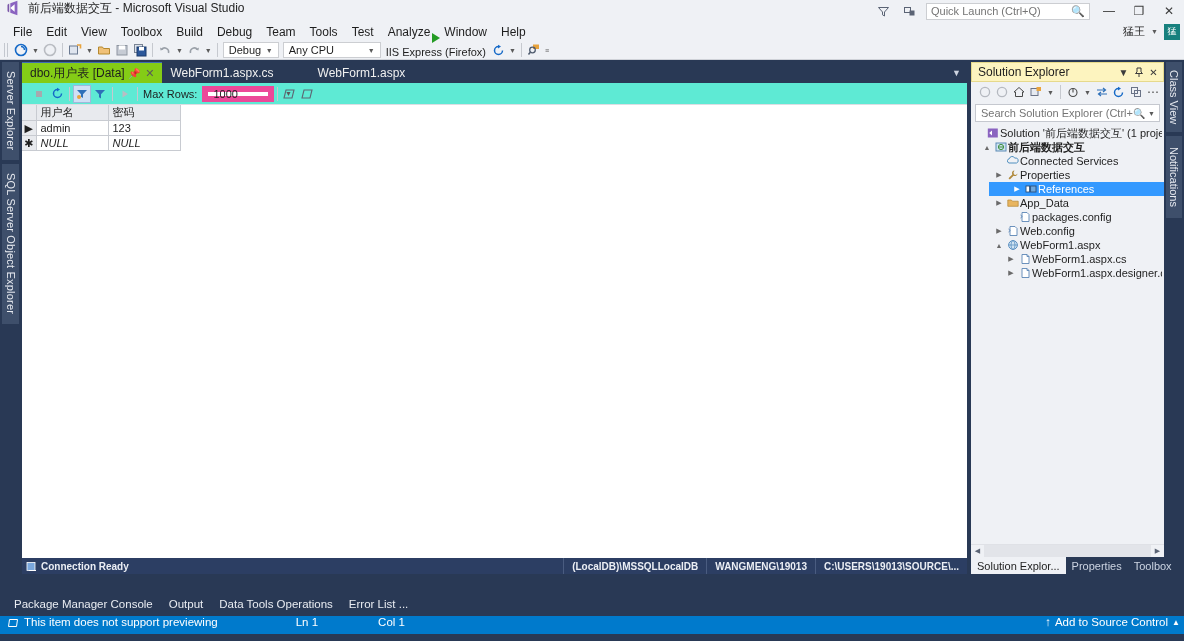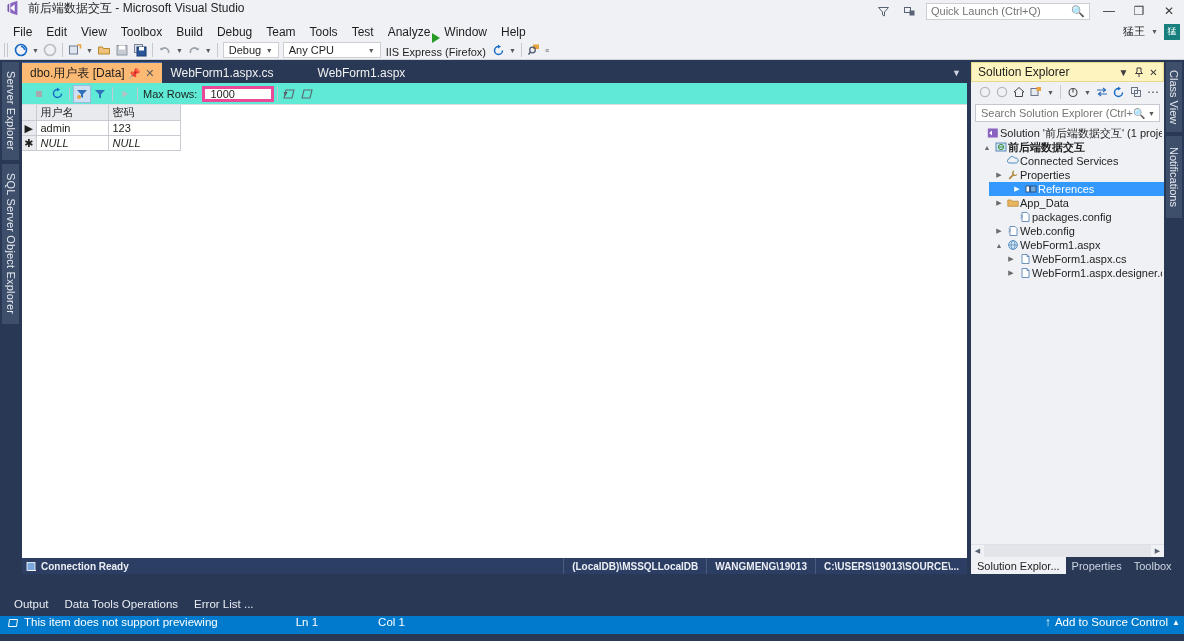--- a/index.html
+++ b/index.html
@@ -121,36 +121,36 @@
     background: #f5f5f5;
   }
   .doctabs {
     height: 21px; background: #293955; display: flex; align-items: stretch;
     position: relative;
   }
   .dtab {
     display: flex; align-items: center; gap: 4px; padding: 0 8px; font-size: 12px;
     color: #f0f0f0; height: 21px; white-space: nowrap;
   }
-  .dtab.active { background: #fdba74; color: #1e1e1e; border-top: 1px solid #3f6eb5; }
+  .dtab.active { background: #84cc16; color: #1e1e1e; border-top: 1px solid #3f6eb5; }
   .dtab .pin { font-size: 10px; color: #6b7d99; }
   .dtab.active .pin { color: #5a5a5a; }
   .dtab .x { font-size: 11px; color: #5a5a5a; }
   .dtabs-caret {
     position: absolute; right: 6px; top: 0; height: 21px; display: flex; align-items: center;
     color: #cdd4e0; font-size: 9px;
   }
 
   .gridtoolbar {
     height: 22px; background: #5eead4; display: flex; align-items: center;
     padding-left: 8px; border-bottom: 1px solid #dcdee3;
   }
   .gt-label { font-size: 11px; color: #1e1e1e; margin: 0 5px 0 2px; }
   .maxrows {
-    width: 72px; height: 16px; background: #fff; border: 3px solid #ec4899;
+    width: 72px; height: 16px; background: #fff; border: 6px solid #ec4899;
     display: flex; align-items: center; justify-content: space-between;
     padding: 0 3px 0 5px; font-size: 11px; color: #1e1e1e; gap: 45px;
   }
   .tbtn.pressed { background: #cfe0f5; border: 1px solid #9fb9da; }
 
   
   .gridwrap { background: #fff; height: 467px; position: relative; }
   table.dg { border-collapse: collapse; }
   table.dg th, table.dg td {
     border-right: 1px solid #c8cbd1; border-bottom: 1px solid #c8cbd1;
@@ -714,20 +714,21 @@
     </div>
 
     <div class="se-tabs">
       <span class="se-tab active">Solution Explor...</span>
       <span class="se-tab">Properties</span>
       <span class="se-tab">Toolbox</span>
     </div>
   </div>
 
   <div class="bottom-tabs">
+    <span class="btab">Package Manager Console</span>
     <span class="btab">Output</span>
     <span class="btab">Data Tools Operations</span>
     <span class="btab">Error List ...</span>
   </div>
 
   <div class="preview-bar">
     <span class="pv-icon">
       <svg width="12" height="12" viewBox="0 0 12 12">
           <path d="M2.5 2.5 H10.5 L9.5 9.5 H1.5 Z" fill="none" stroke="#ffffff" stroke-width="1"></path>
         </svg>

